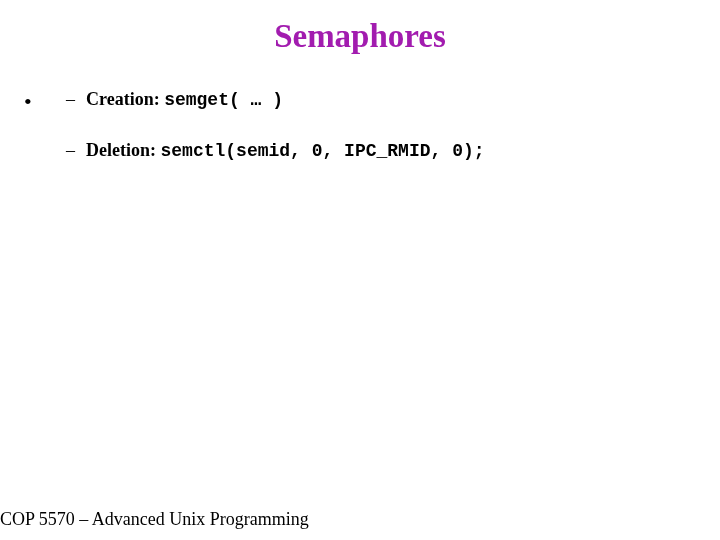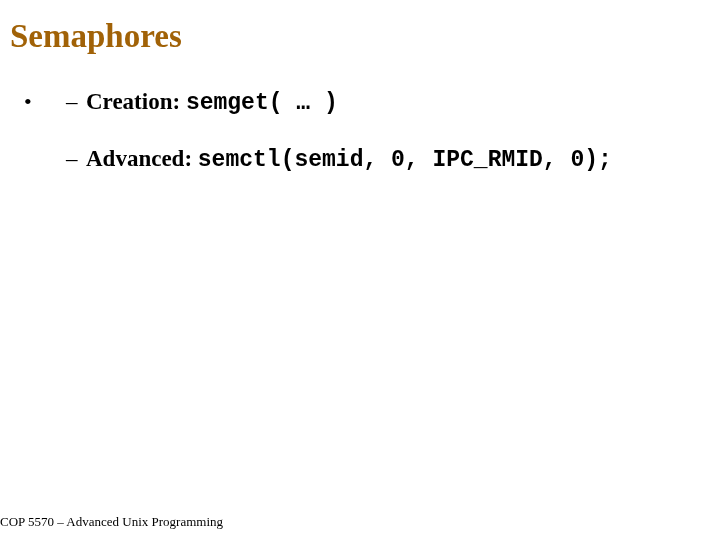--- a/index.html
+++ b/index.html
@@ -10,23 +10,24 @@
     color: #000;
     position: relative;
   }
   .slide {
     width: 720px;
     height: 540px;
     position: relative;
     padding: 18px 10px 0 10px;
   }
   .title {
+    text-align: center;
     font-size: 33px;
     font-weight: bold;
-    color: #a16207;
+    color: #a21caf;
     margin-bottom: 34px;
   }
   .bullets {
     list-style: none;
     padding-left: 18px;
   }
   .lvl1 {
     font-size: 22px;
     margin-bottom: 34px;
     position: relative;
@@ -38,21 +39,21 @@
     left: -4px;
     top: 0;
     font-size: 22px;
   }
   .sub {
     list-style: none;
     padding-left: 30px;
     margin-top: 30px;
   }
   .lvl2 {
-    font-size: 23px;
+    font-size: 18px;
     margin-bottom: 30px;
     position: relative;
     padding-left: 14px;
     font-weight: bold;
   }
   .lvl2::before {
     content: "–";
     position: absolute;
     left: -6px;
     top: 0;
@@ -62,21 +63,21 @@
     font-family: "Courier New", Courier, monospace;
     font-weight: bold;
   }
   .footer {
     position: absolute;
     bottom: 10px;
     left: 0;
     right: 4px;
     display: flex;
     justify-content: space-between;
-    font-size: 13px;
+    font-size: 18px;
     font-family: "Comic Sans MS", "Comic Sans", cursive;
   }
 </style>
 </head>
 <body>
 
 <div class="slide">
 
   <h1 class="title">Semaphores</h1>
 
@@ -86,21 +87,21 @@
     <li class="lvl1">
 
       <ul class="sub">
 
         <li class="lvl2">
           <span>Creation:  </span><span class="code">semget( … )</span>
         </li>
 
 
         <li class="lvl2">
-          <span>Advanced: </span><span class="code">semctl(semid, 0, IPC_RMID, 0);</span>
+          <span>Deletion: </span><span class="code">semctl(semid, 0, IPC_RMID, 0);</span>
         </li>
 
       </ul>
     </li>
 
   </ul>
 
   <div class="footer">
     <span>COP 5570 – Advanced Unix Programming</span>
   </div>

